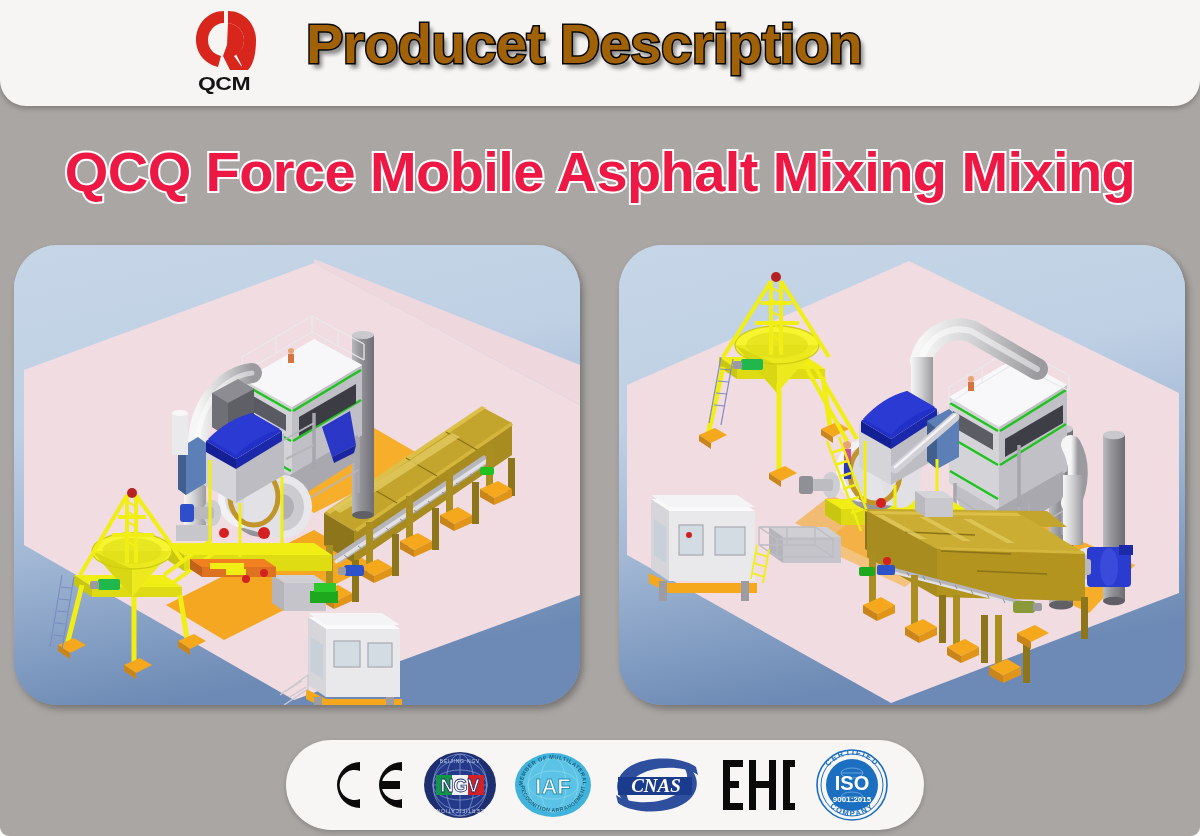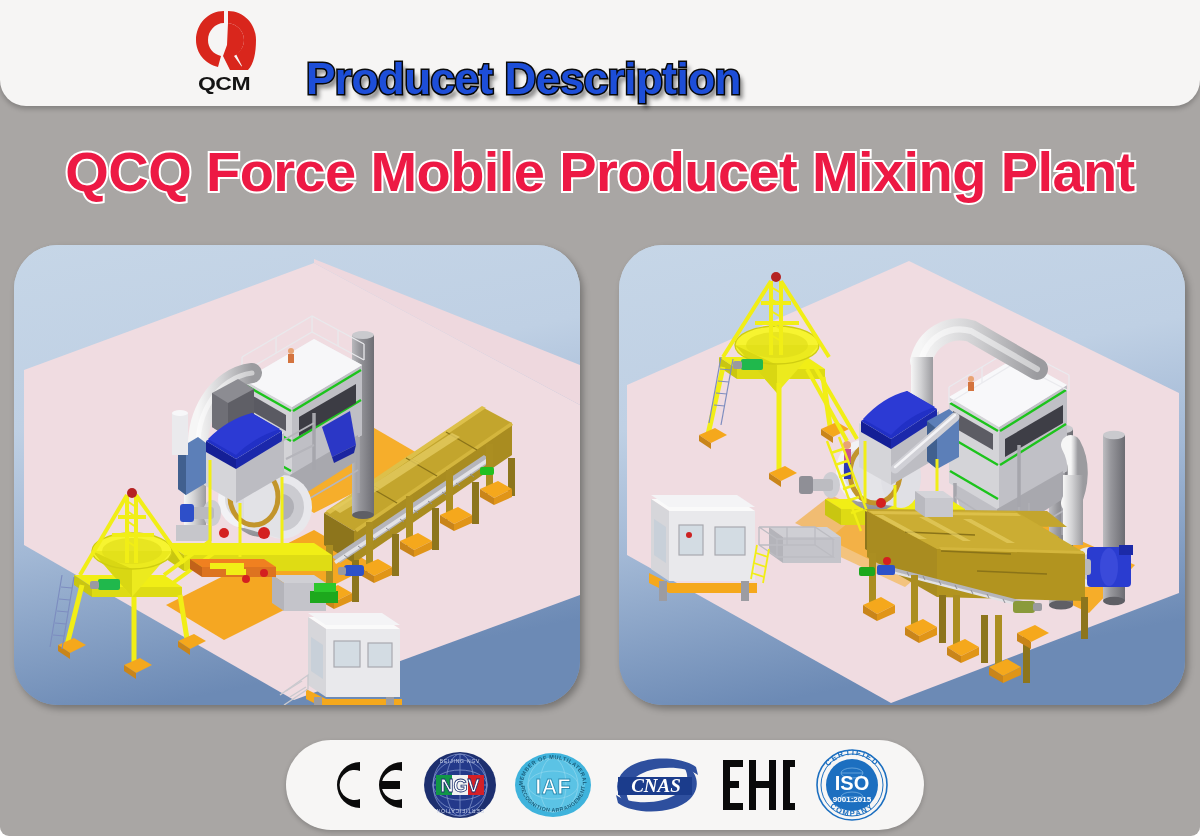--- a/index.html
+++ b/index.html
@@ -41,30 +41,29 @@
     font-size: 23px;
     font-weight: bold;
     letter-spacing: -0.5px;
     color: #141414;
     font-family: "Liberation Sans", sans-serif;
     transform: scaleY(0.82);
   }
   #header-title {
     position: absolute;
     left: 306px; top: 11px;
-    font-size: 44px;
+    font-size: 56px;
     font-weight: bold;
-    color: #1d4ed8;
+    color: #a16207;
     letter-spacing: -0.5px;
     white-space: nowrap;
     -webkit-text-stroke: 3px #0a0a0a;
     paint-order: stroke fill;
     text-shadow: 4px 5px 4px rgba(0,0,0,0.45);
     font-family: "Liberation Sans", sans-serif;
-    margin-top: 43px;
   }
 
   
   #main-title {
     position: absolute;
     left: 0; top: 139px;
     width: 1200px;
     text-align: center;
     font-size: 56px;
     font-weight: bold;
@@ -117,21 +116,21 @@
         <path d="M48 3 C32 3 20 16 20 32 C20 45 29 56 42 59 L45 48 C37 46 32 40 32 32 C32 23 39 15 48 15 Z" fill="#d9261c"></path>
         <path d="M52 15 C61 16 68 23 68 32 C68 38 65 43 60 46 L66 58 C63 61 60 62 57 62 L72 62 C78 56 80 44 80 32 C80 16 68 3 52 3 Z" fill="#d9261c"></path>
         <path d="M52 15 C61 16 68 23 68 32 C68 39 64 45 58 48 L68 62 L54 62 L47 48 L51 37 Z" fill="#d9261c"></path>
       </svg>
       <div id="logo-text">QCM</div>
     </div>
 
     <div id="header-title">Producet Description</div>
   </div>
 
-  <div id="main-title">QCQ Force Mobile Producet Mixing Plant</div>
+  <div id="main-title">QCQ Force Mobile Asphalt Mixing Mixing</div>
 
   <div class="panel" id="panel-left">
     <svg viewBox="0 0 566 460">
       <defs>
         <linearGradient id="skyA" x1="0" y1="0" x2="0.25" y2="1">
           <stop offset="0%" stop-color="#c6d6e7"></stop>
           <stop offset="38%" stop-color="#bfd0e4"></stop>
           <stop offset="64%" stop-color="#a2b8d5"></stop>
           <stop offset="100%" stop-color="#6c8ab5"></stop>
         </linearGradient>

